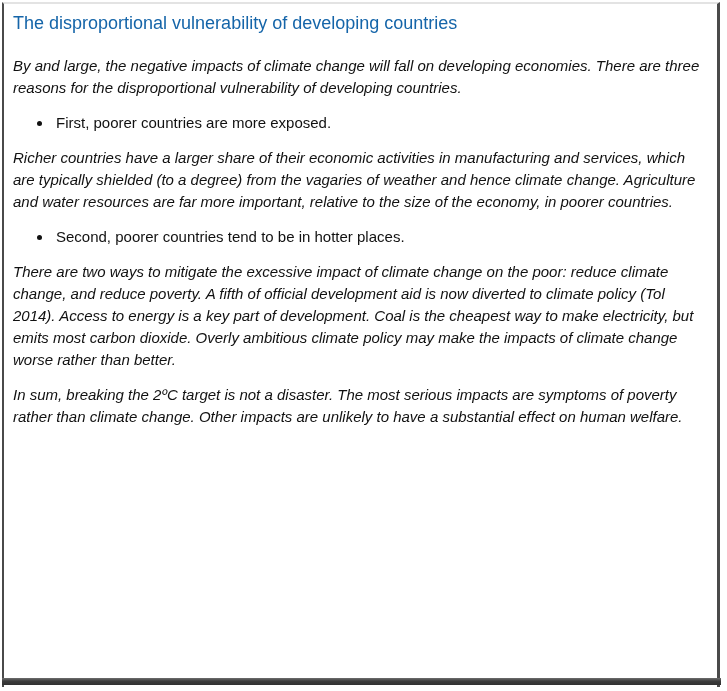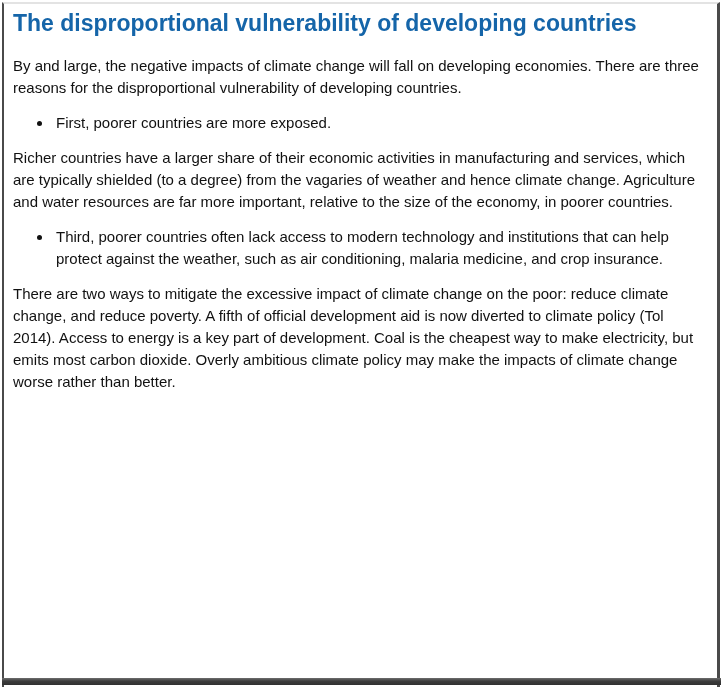--- a/index.html
+++ b/index.html
@@ -21,26 +21,26 @@
     border-top:2px solid var(--top-hairline);
     border-left:2px solid var(--frame-border);
     border-right:3px solid var(--frame-border);
   }
   .content{
     padding:8px 8px 0 9px;
     color:var(--body-text);
     font-size:15px;line-height:22px;
   }
   h2{
-    font-size:23px;line-height:23px;font-weight:bold;
+    font-size:18px;line-height:23px;font-weight:normal;
     color:var(--heading-blue);
     margin:0 0 20px 0;letter-spacing:0;
   }
   h2.conclusion{margin:20px 0 22px 0;}
-  p{margin:4px 0 13px 0;}
+  p{margin:4px 0 13px 0;font-style:italic;}
   ul.bullets{margin:3px 0 13px 0;padding:0 0 0 40px;list-style-type:disc;}
   ul.bullets li{padding-left:3px;}
   .bottom-bar{
     position:absolute;left:2px;top:678px;width:719px;height:7px;
     background:linear-gradient(to bottom,#6e6e6e,var(--bottom-bar) 45%,#303030);
   }
 </style>
 </head>
 <body>
 
@@ -50,27 +50,28 @@
     <h2>The disproportional vulnerability of developing countries</h2>
 
     <p>By and large, the negative impacts of climate change will fall on developing economies. There are three reasons for the disproportional vulnerability of developing countries.</p>
 
     <ul class="bullets">
       <li>First, poorer countries are more exposed.</li>
     </ul>
 
     <p>Richer countries have a larger share of their economic activities in manufacturing and services, which are typically shielded (to a degree) from the vagaries of weather and hence climate change. Agriculture and water resources are far more important, relative to the size of the economy, in poorer countries.</p>
 
+    <ul class="bullets">
+      <li>Second, poorer countries tend to be in hotter places.</li>
+    </ul>
 
 
-    <ul class="bullets">
-      <li>Third, poorer countries often lack access to modern technology and institutions that can help protect against the weather, such as air conditioning, malaria medicine, and crop insurance.</li>
-    </ul>
 
 
     <p>There are two ways to mitigate the excessive impact of climate change on the poor: reduce climate change, and reduce poverty. A fifth of official development aid is now diverted to climate policy (Tol 2014). Access to energy is a key part of development. Coal is the cheapest way to make electricity, but emits most carbon dioxide. Overly ambitious climate policy may make the impacts of climate change worse rather than better.</p>
 
 
+    <p>In sum, breaking the 2ºC target is not a disaster. The most serious impacts are symptoms of poverty rather than climate change. Other impacts are unlikely to have a substantial effect on human welfare.</p>
 
   </div>
 </div>
 
 <div class="bottom-bar"></div>
 
 </body></html>

